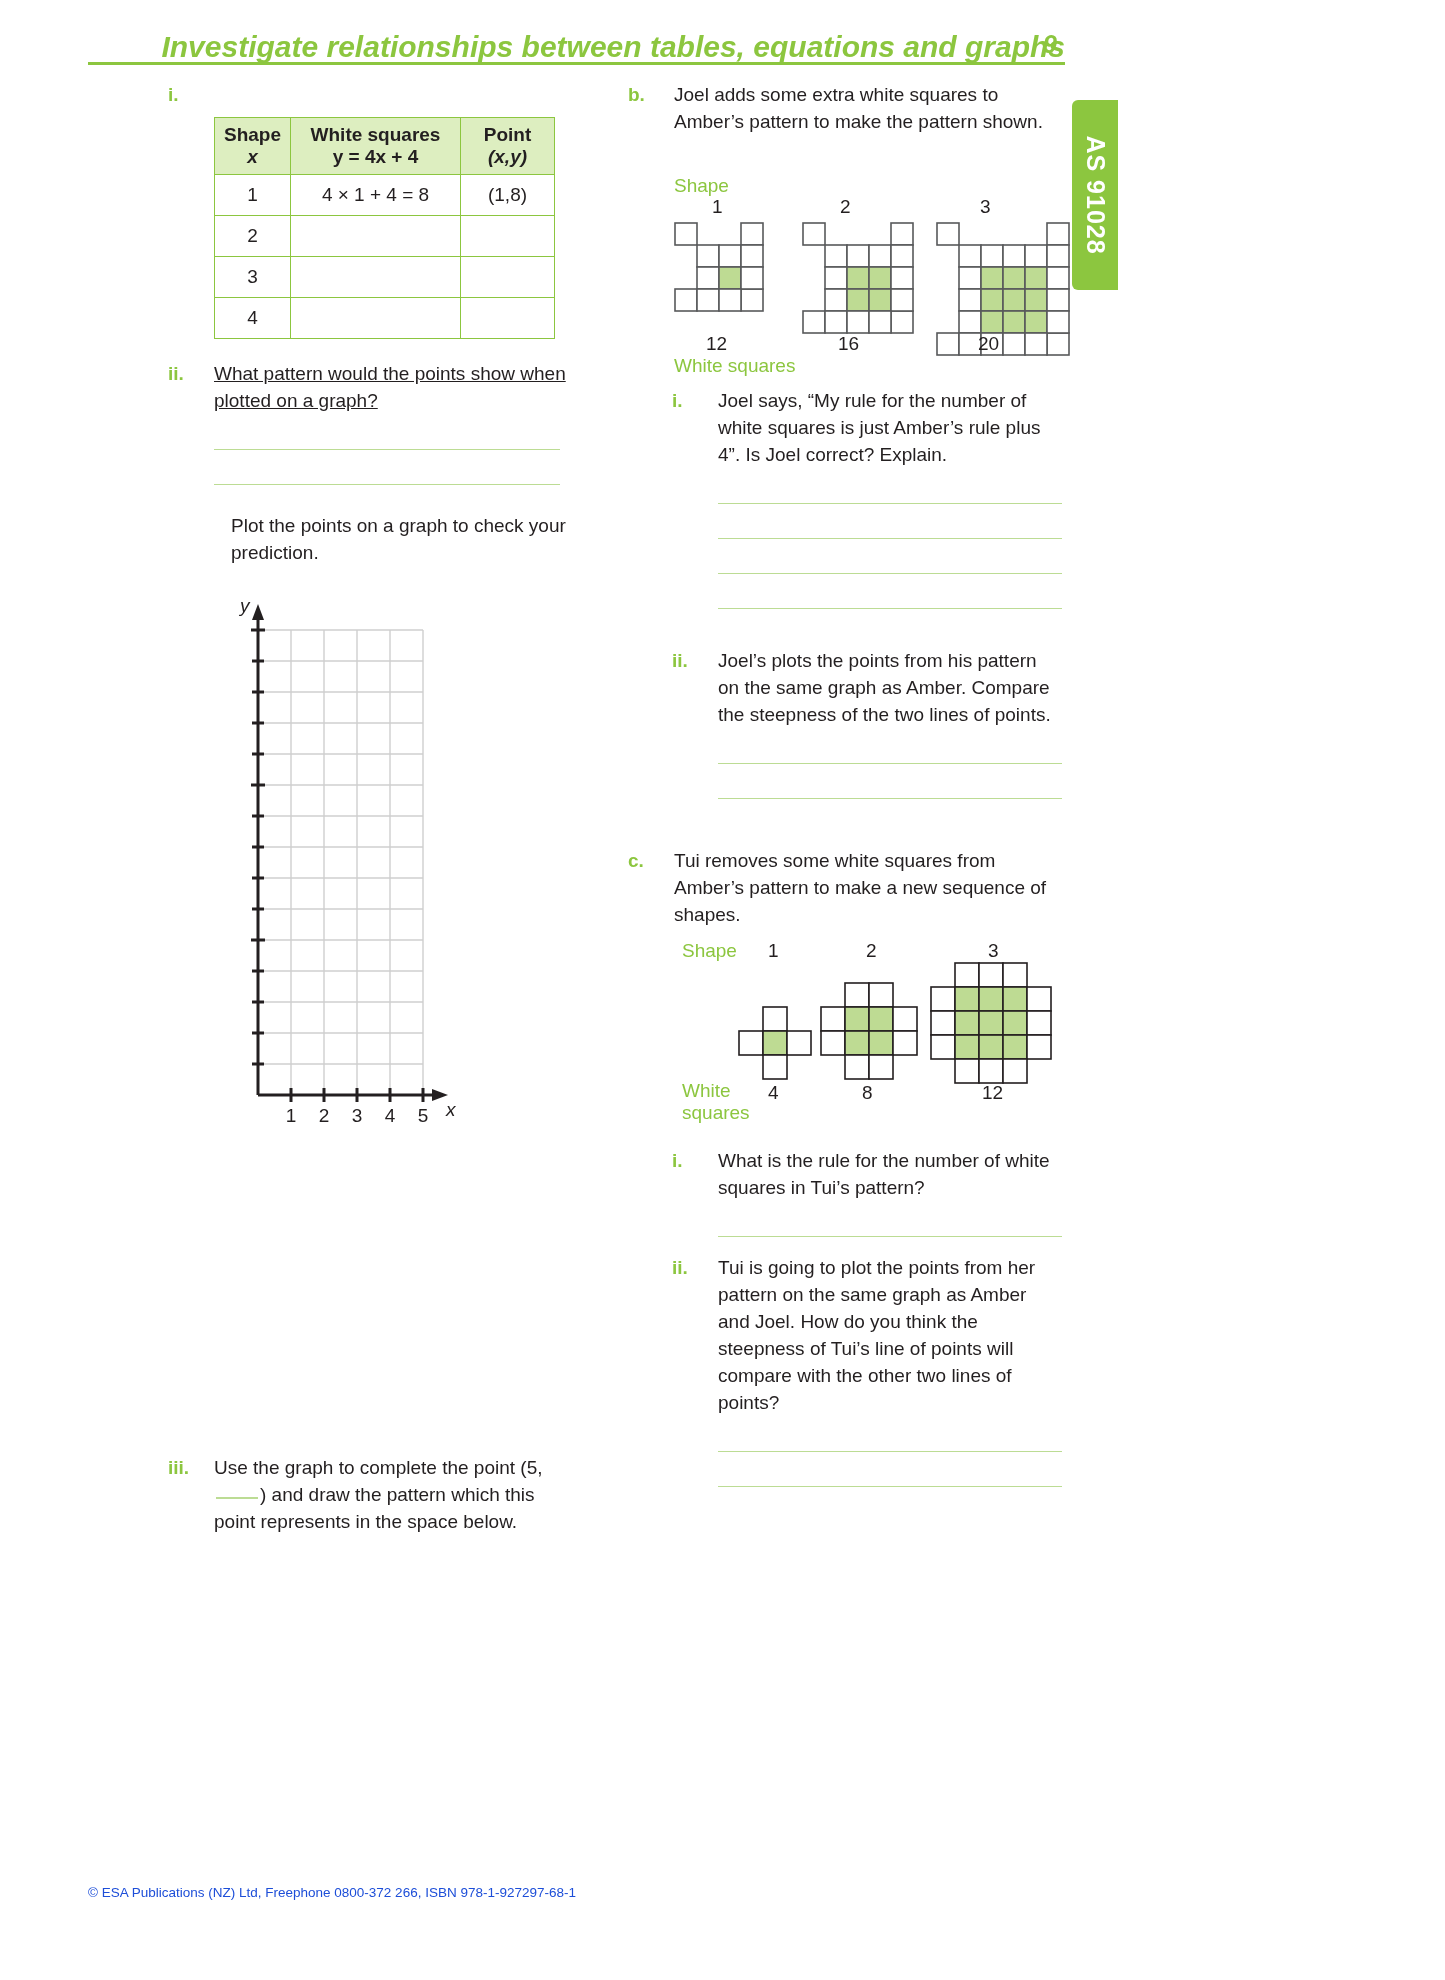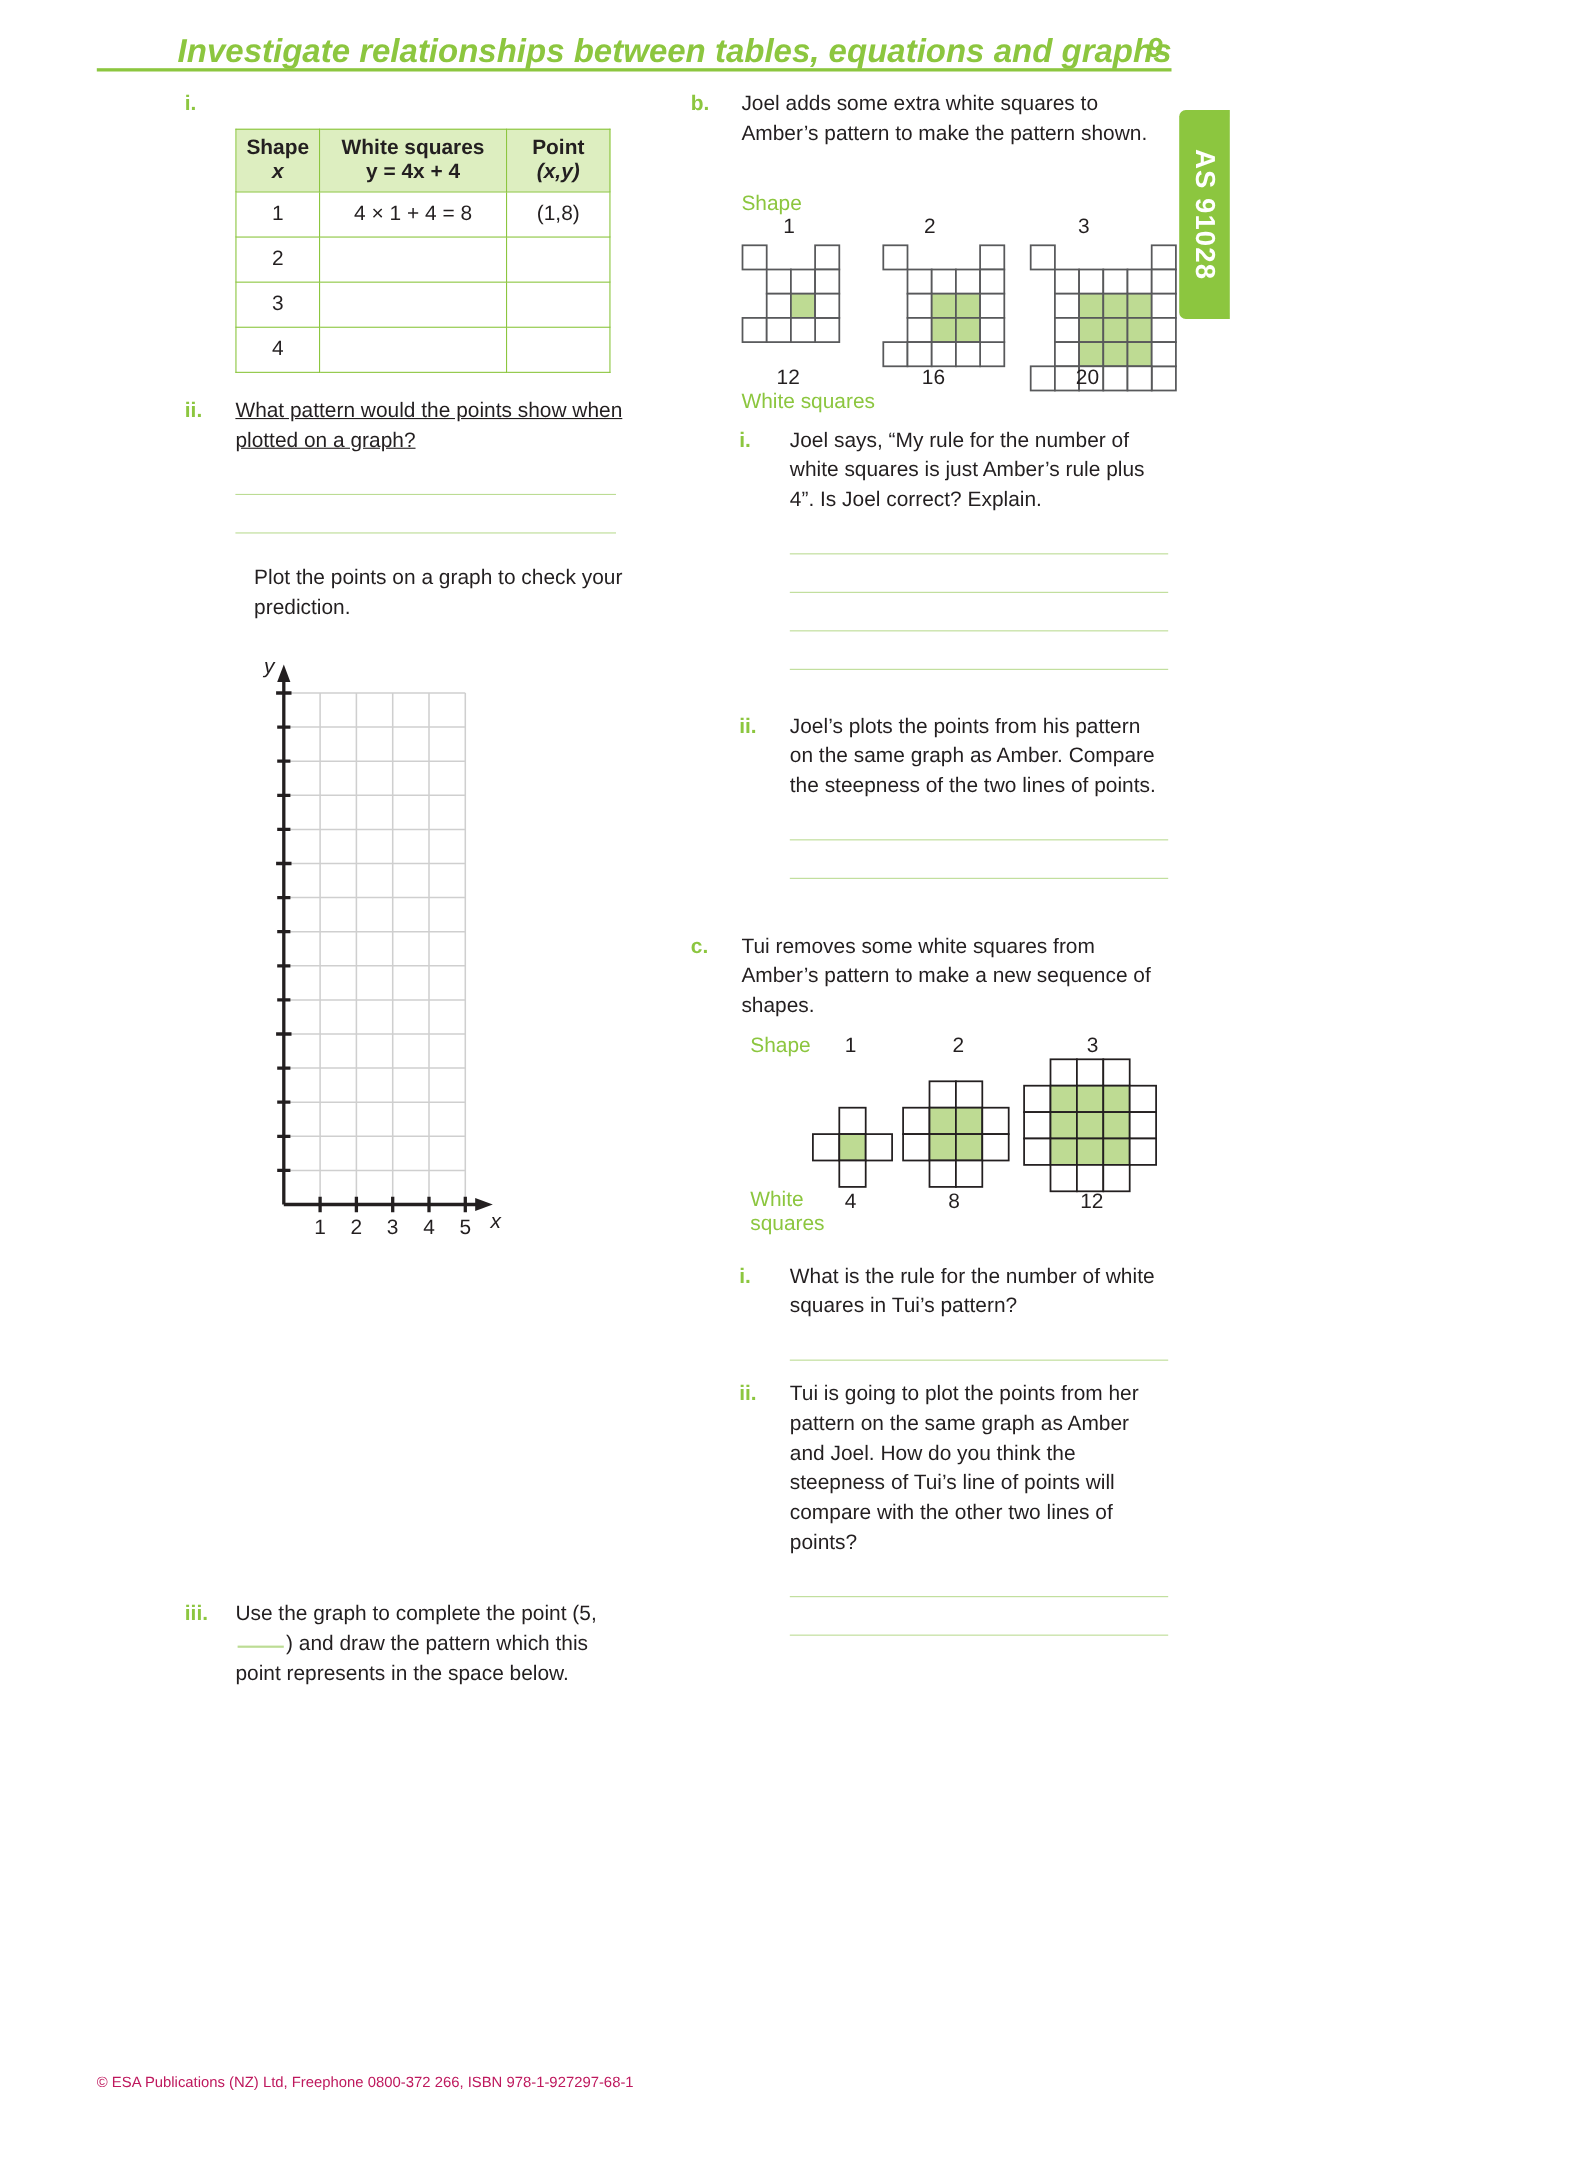--- a/index.html
+++ b/index.html
@@ -89,21 +89,21 @@
   .axis-label-text { font-size:19px; fill:#231f20; font-family:"Liberation Sans", sans-serif; }
   .axis-name { font-size:19px; font-style:italic; fill:#231f20; font-family:"Liberation Sans", sans-serif; }
 
   
   .shape-caption-green { color:#8cc63f; font-size:19px; }
   .shape-num { font-size:19px; color:#231f20; }
   .sq-svg { display:block; }
 
   #footer {
     position:absolute; left:88px; top:1885px;
-    font-size:13.5px; color:#be185d;
+    font-size:13.5px; color:#1d4ed8;
   }
 
   .lbl-abs { position:absolute; white-space:nowrap; }
 </style>
 </head>
 <body>
 
 <div id="header-rule"></div>
 <div id="header-title">Investigate relationships between tables, equations and graphs</div>
 <div id="page-number">9</div>

